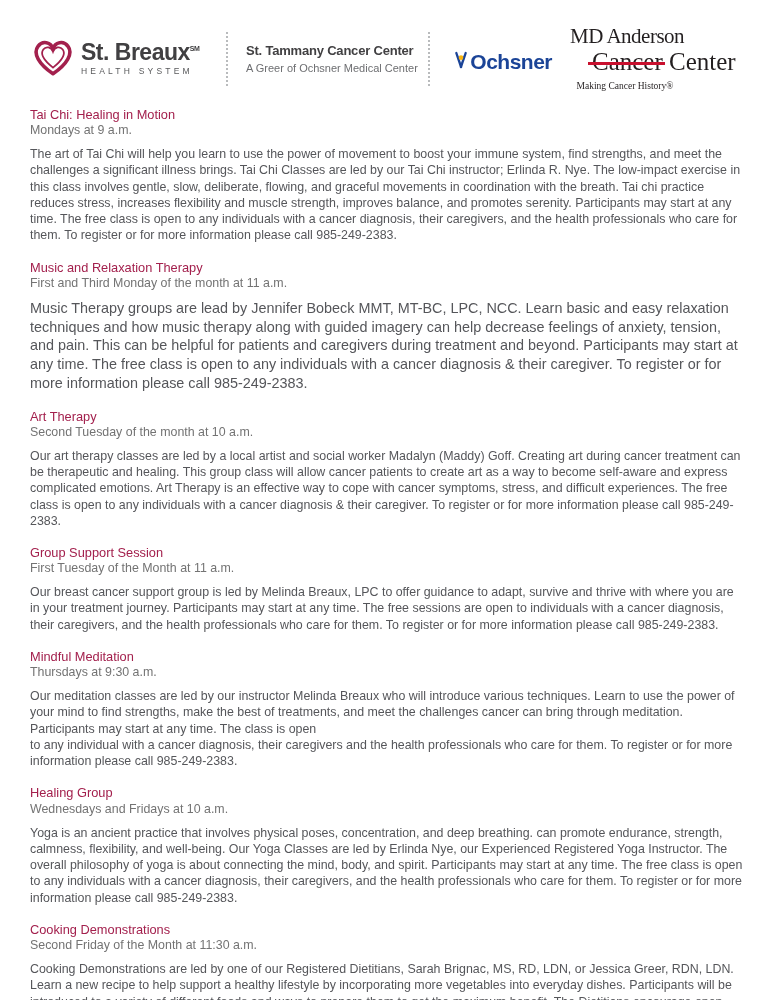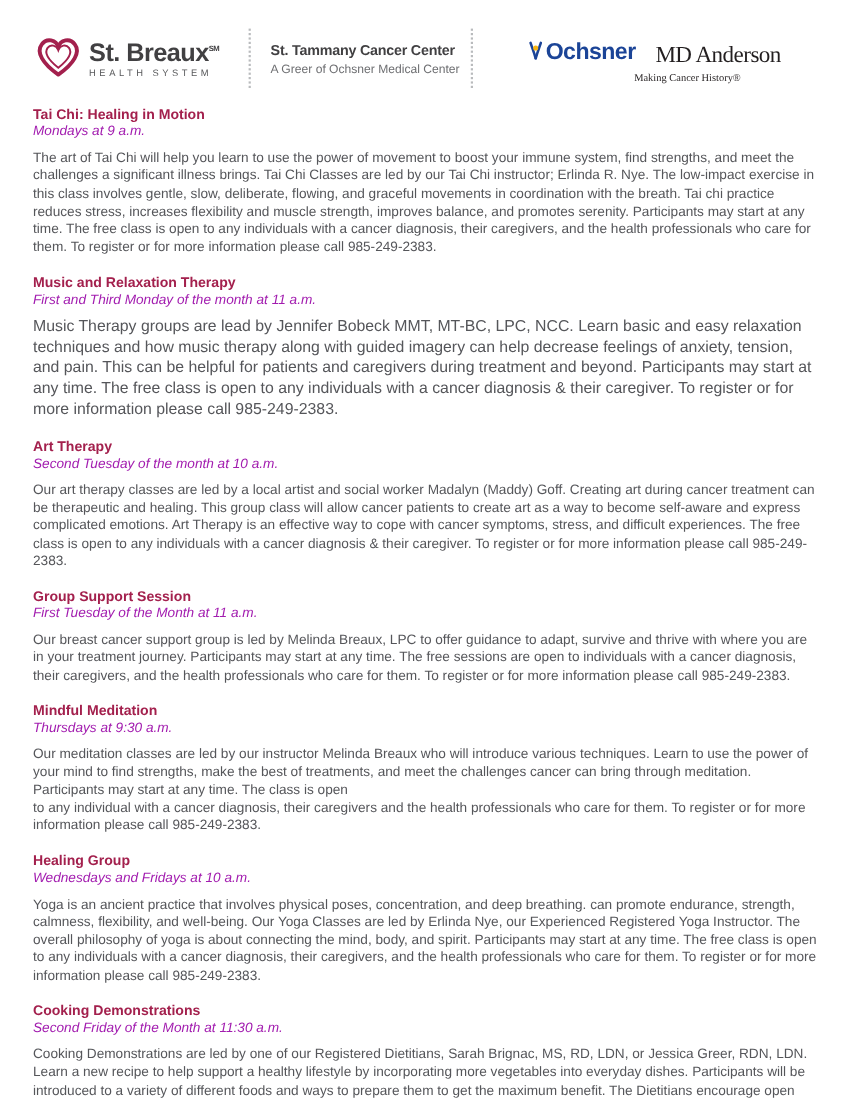--- a/index.html
+++ b/index.html
@@ -31,22 +31,22 @@
   .ochsner-name { font-size:21px; font-weight:bold; color:#1b4497; letter-spacing:-0.5px; }
   .mda { font-family:"Liberation Serif", serif; color:#231f20; }
   .mda-l1 { font-size:21px; line-height:1; letter-spacing:-0.5px;margin-left:12px; }
   .mda-l2 { font-size:25px; line-height:1; margin-top:2px; padding-left:34px; }
   .struck { position:relative; display:inline-block; }
   .struck::after { content:""; position:absolute; left:-5%; right:-3%; top:52%; height:3px; background:#c8102e; }
   .omda-tagline { font-family:"Liberation Serif", serif; font-size:9.5px; color:#231f20; text-align:center; margin-top:7px; padding-left:60px; }
 
   
   .section { margin-top:16px; }
-  .sec-title { font-size:12.8px; font-weight:bold; color:#a3204d; line-height:1.18; }
-  .sec-sched { font-size:12.4px; color:#a21caf; line-height:1.22; margin-top:1px;font-style:italic; }
+  .sec-title { font-size:12.8px; font-weight:normal; color:#a3204d; line-height:1.18; }
+  .sec-sched { font-size:12.4px; color:#737373; line-height:1.22; margin-top:1px; }
   .sec-body  { font-size:12.4px; color:#55565a; line-height:1.31; margin-top:8px; white-space:pre-line; }
   .sec-body.large { font-size:14.4px; line-height:1.3; }
 </style>
 </head>
 <body>
 
 <div class="page">
 
   <div class="header">
 
@@ -79,20 +79,24 @@
             <svg width="14" height="18" viewBox="0 0 18 22">
               <path d="M3 2 C 5 8, 7 13, 9 20" stroke="#1b4497" stroke-width="3" fill="none" stroke-linecap="round"></path>
               <path d="M15 2 C 13 8, 11 13, 9 20" stroke="#1b4497" stroke-width="3" fill="none" stroke-linecap="round"></path>
               <circle cx="9" cy="8" r="3" fill="#f9b612"></circle>
             </svg>
           </span>
           <span class="ochsner-name">Ochsner</span>
         </span>
         <span class="mda">
           <div class="mda-l1">MD Anderson</div>
+          <div class="mda-l2">
+            <span class="struck">Cancer</span>
+            <span>Center</span>
+          </div>
         </span>
       </div>
       <div class="omda-tagline">Making Cancer History®</div>
     </div>
   </div>
 
   <div class="section">
     <div class="sec-title">Tai Chi: Healing in Motion</div>
     <div class="sec-sched">Mondays at 9 a.m.</div>
     <div class="sec-body">The art of Tai Chi will help you learn to use the power of movement to boost your immune system, find strengths, and meet the challenges a significant illness brings. Tai Chi Classes are led by our Tai Chi instructor; Erlinda R. Nye.  The low-impact exercise in this class involves gentle, slow, deliberate, flowing, and graceful movements in coordination with the breath.  Tai chi practice reduces stress, increases flexibility and muscle strength, improves balance, and promotes serenity. Participants may start at any time. The free class is open to any individuals with a cancer diagnosis, their caregivers, and the health professionals who care for them. To register or for more information please call 985-249-2383.</div>

